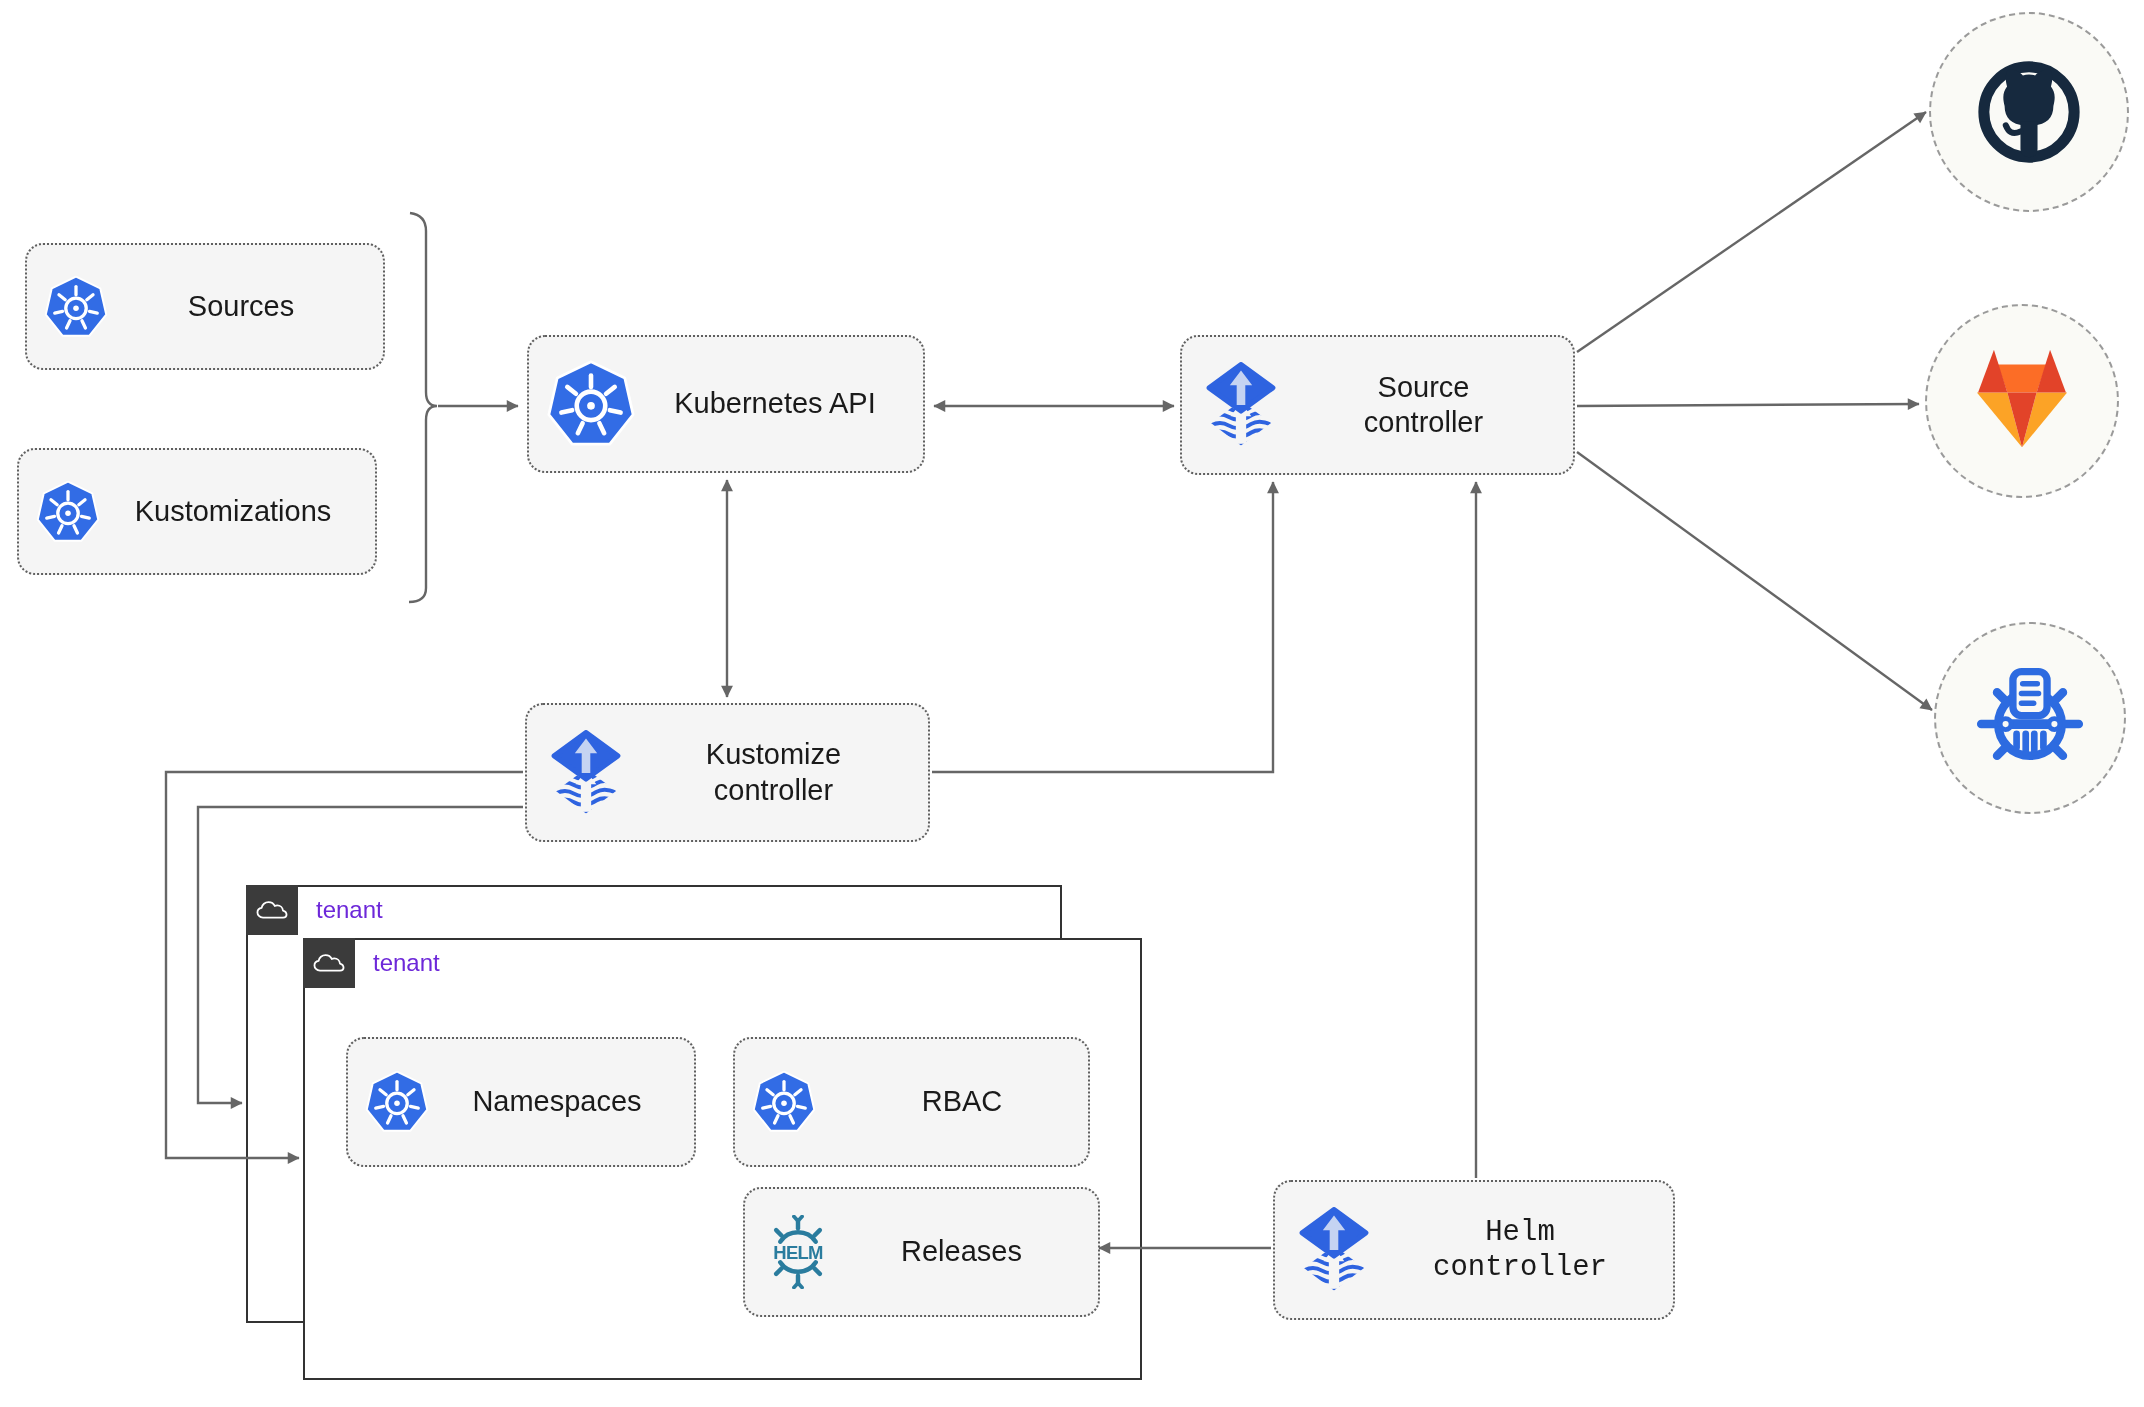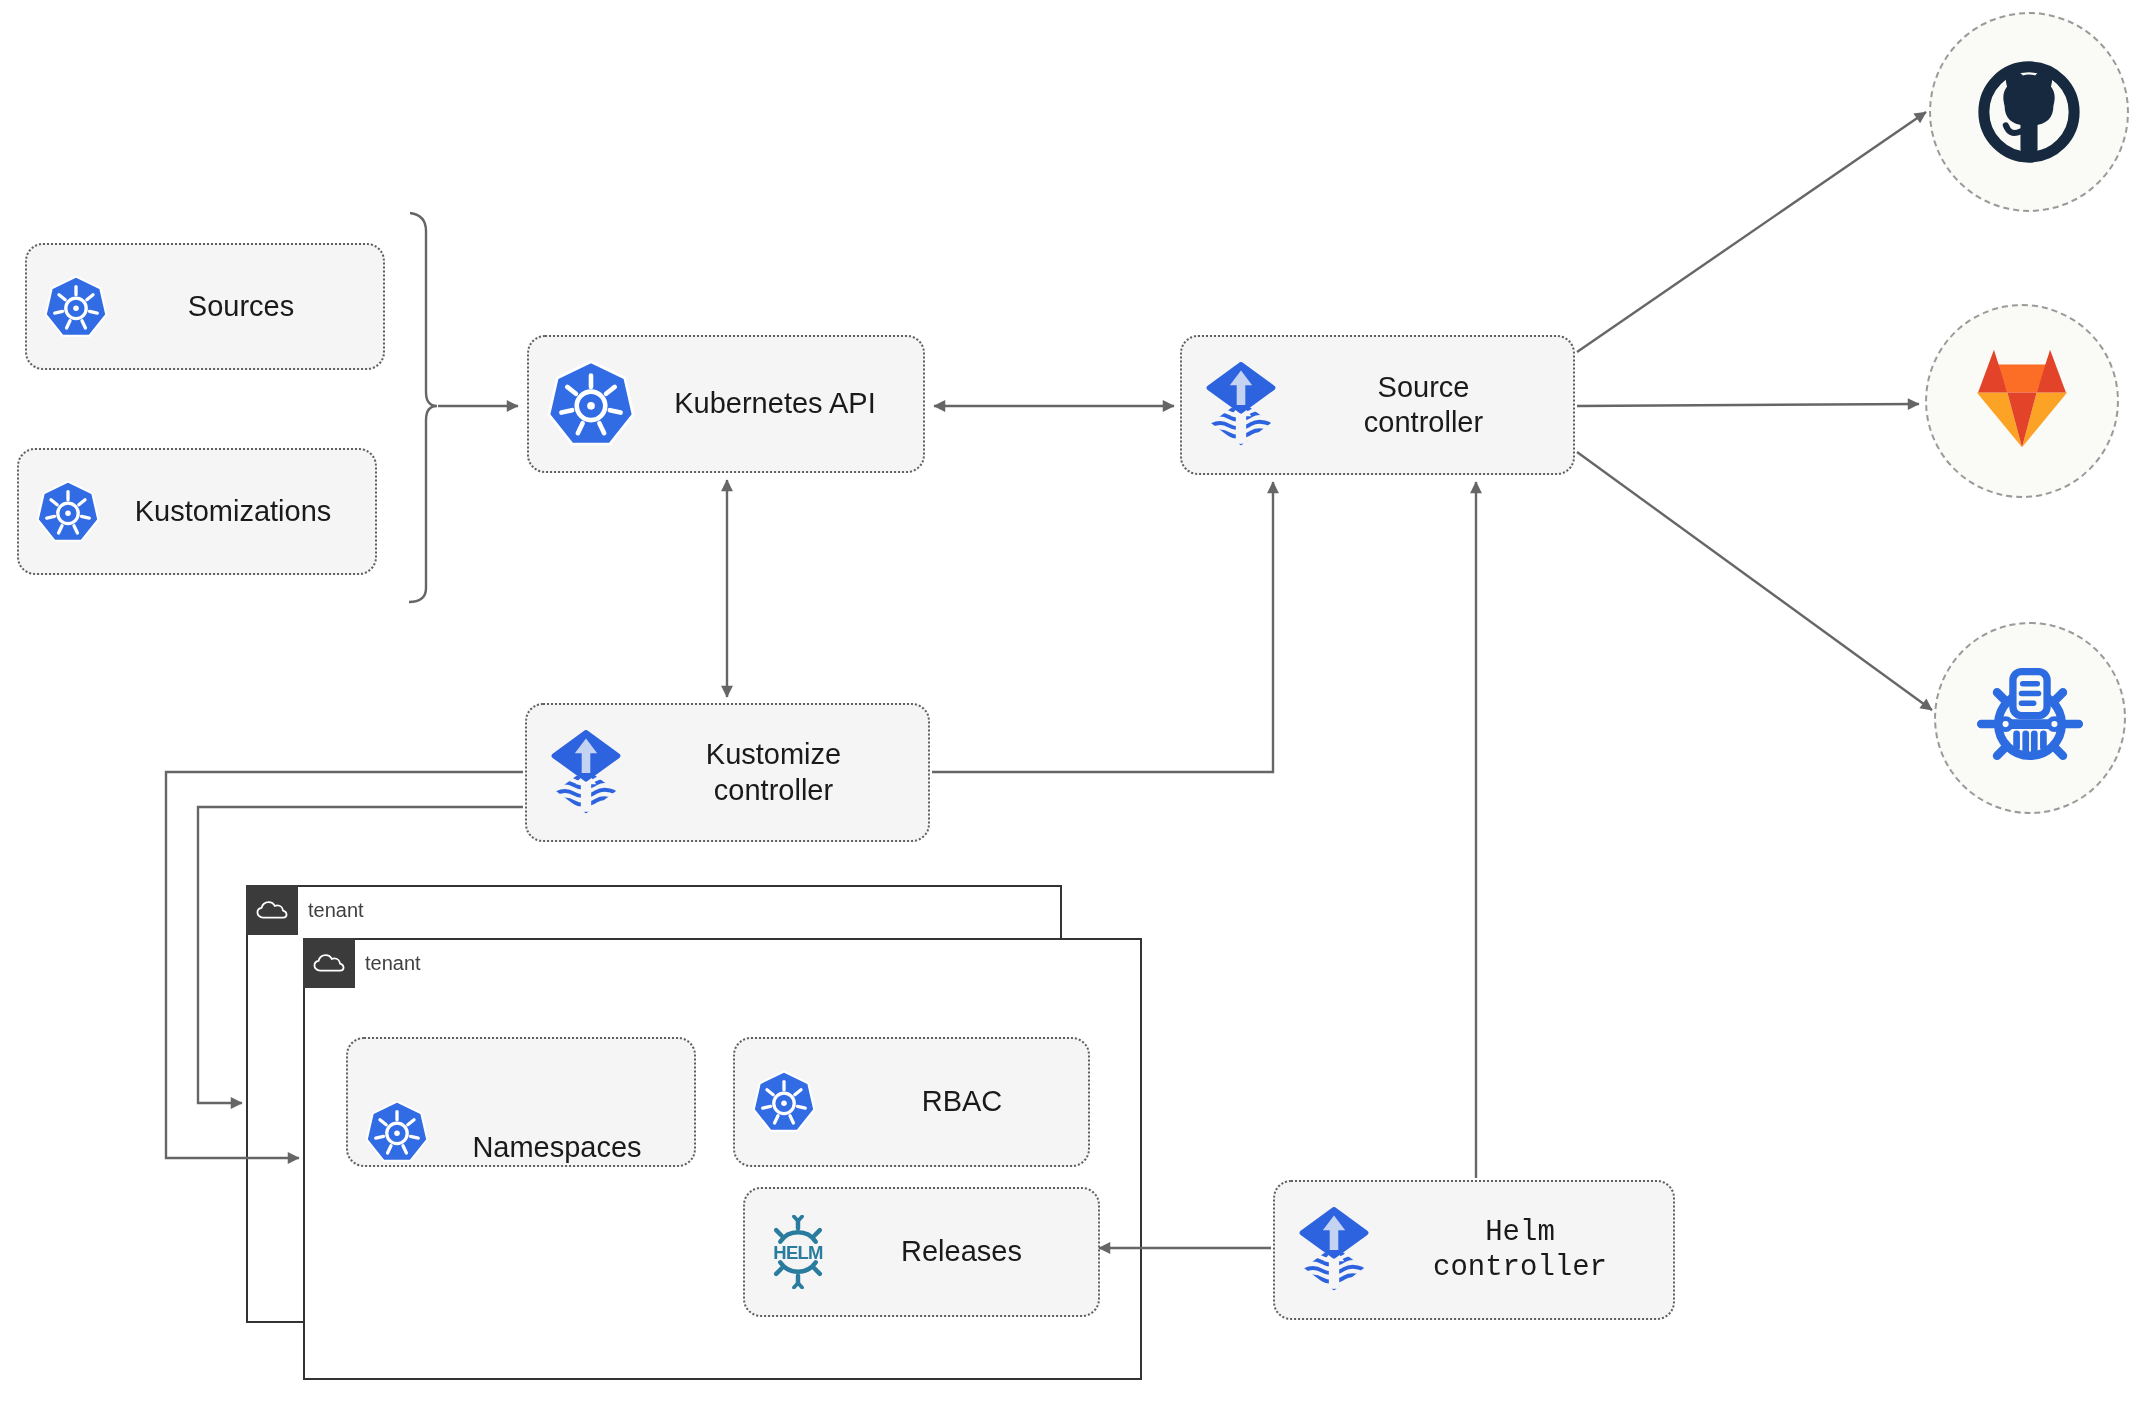--- a/index.html
+++ b/index.html
@@ -12,22 +12,22 @@
   .node-label{flex:1;text-align:center;font-size:29px;color:var(--label-dark,#1a1a1a);line-height:1.22;}
   .node-label.narrow{flex:none;width:175px;margin-left:auto;margin-right:auto;}
   .icon-sm{width:66px;height:66px;flex:0 0 auto;}
   .icon-md{width:92px;height:92px;flex:0 0 auto;}
   .icon-flux{width:86px;height:108px;flex:0 0 auto;}
   .icon-helm{width:74px;height:74px;flex:0 0 auto;}
 
   .tenant{position:absolute;background:#ffffff;border:2px solid var(--tenant-border,#333333);box-sizing:border-box;}
   .tenant-hdr{position:absolute;top:-2px;left:-2px;width:52px;height:50px;
               background:var(--tenant-dark,#3b3b3b);display:flex;align-items:center;justify-content:center;}
-  .tenant-label{position:absolute;top:-2px;left:60px;height:50px;display:flex;align-items:center;
-                font-size:20px;color:#404040;}
+  .tenant-label{position:absolute;top:-2px;left:68px;height:50px;display:flex;align-items:center;
+                font-size:24px;color:#6d28d9;}
 
   .ext-circle{position:absolute;border-radius:50%;background:var(--circle-fill,#fafaf6);
               border:2px dashed #9a9a9a;display:flex;align-items:center;justify-content:center;box-sizing:border-box;}
   .ext-icon{width:122px;height:122px;}
 
   #connectors{position:absolute;left:0;top:0;width:2144px;height:1407px;pointer-events:none;}
   .conn{stroke:var(--line-gray,#666);stroke-width:2.4;fill:none;}
 
   .helm-text{font-family:"Liberation Sans",sans-serif;font-size:25px;font-weight:bold;
              fill:var(--helm-teal,#2a7c9e);letter-spacing:-1px;}
@@ -147,21 +147,21 @@
   </div>
 
   <div class="tenant" style="left:303px;top:938px;width:839px;height:442px;">
     <div class="tenant-hdr">
       <svg width="36" height="32" viewBox="0 0 52 44">
           <use href="#sym-cloud"></use>
         </svg>
     </div>
     <div class="tenant-label">tenant</div>
 
-    <div class="node" style="left:41px;top:97px;width:350px;height:130px;align-items:flex-end;">
+    <div class="node" style="left:41px;top:97px;width:350px;height:130px;">
       <svg class="icon-sm" viewBox="0 0 100 100">
           <use href="#sym-k8s"></use>
         </svg>
       <div class="node-label">Namespaces</div>
     </div>
     <div class="node" style="left:428px;top:97px;width:357px;height:130px;gap:35px;">
       <svg class="icon-sm" viewBox="0 0 100 100">
           <use href="#sym-k8s"></use>
         </svg>
       <div class="node-label">RBAC</div>

